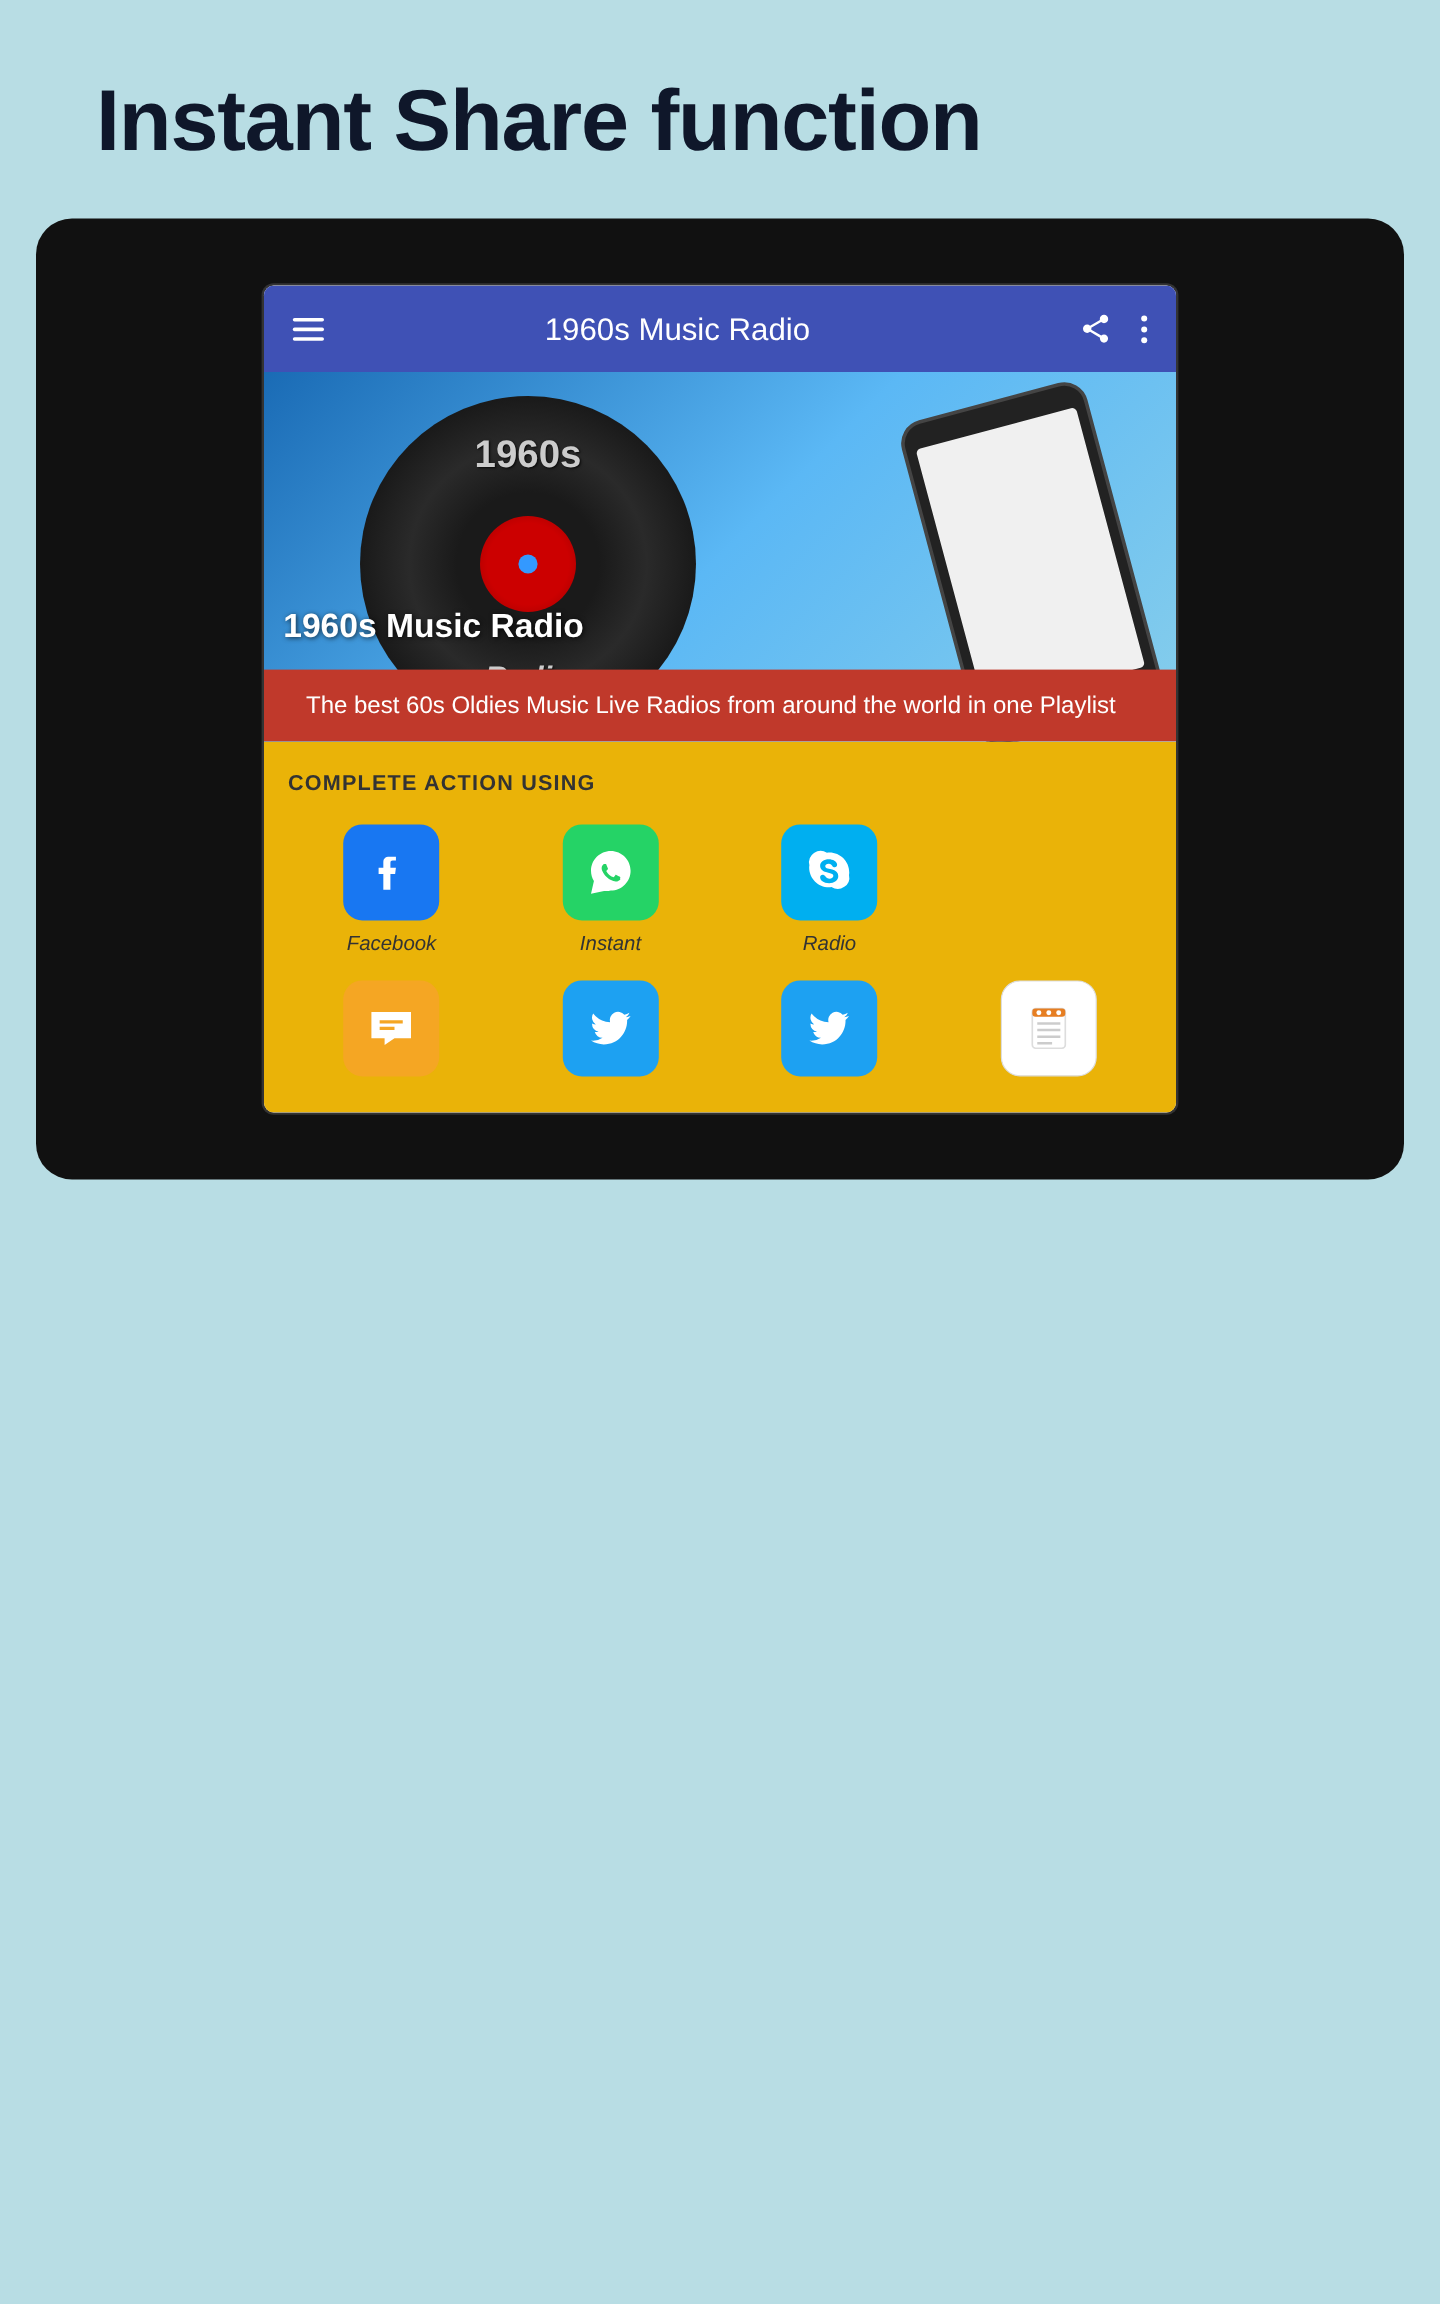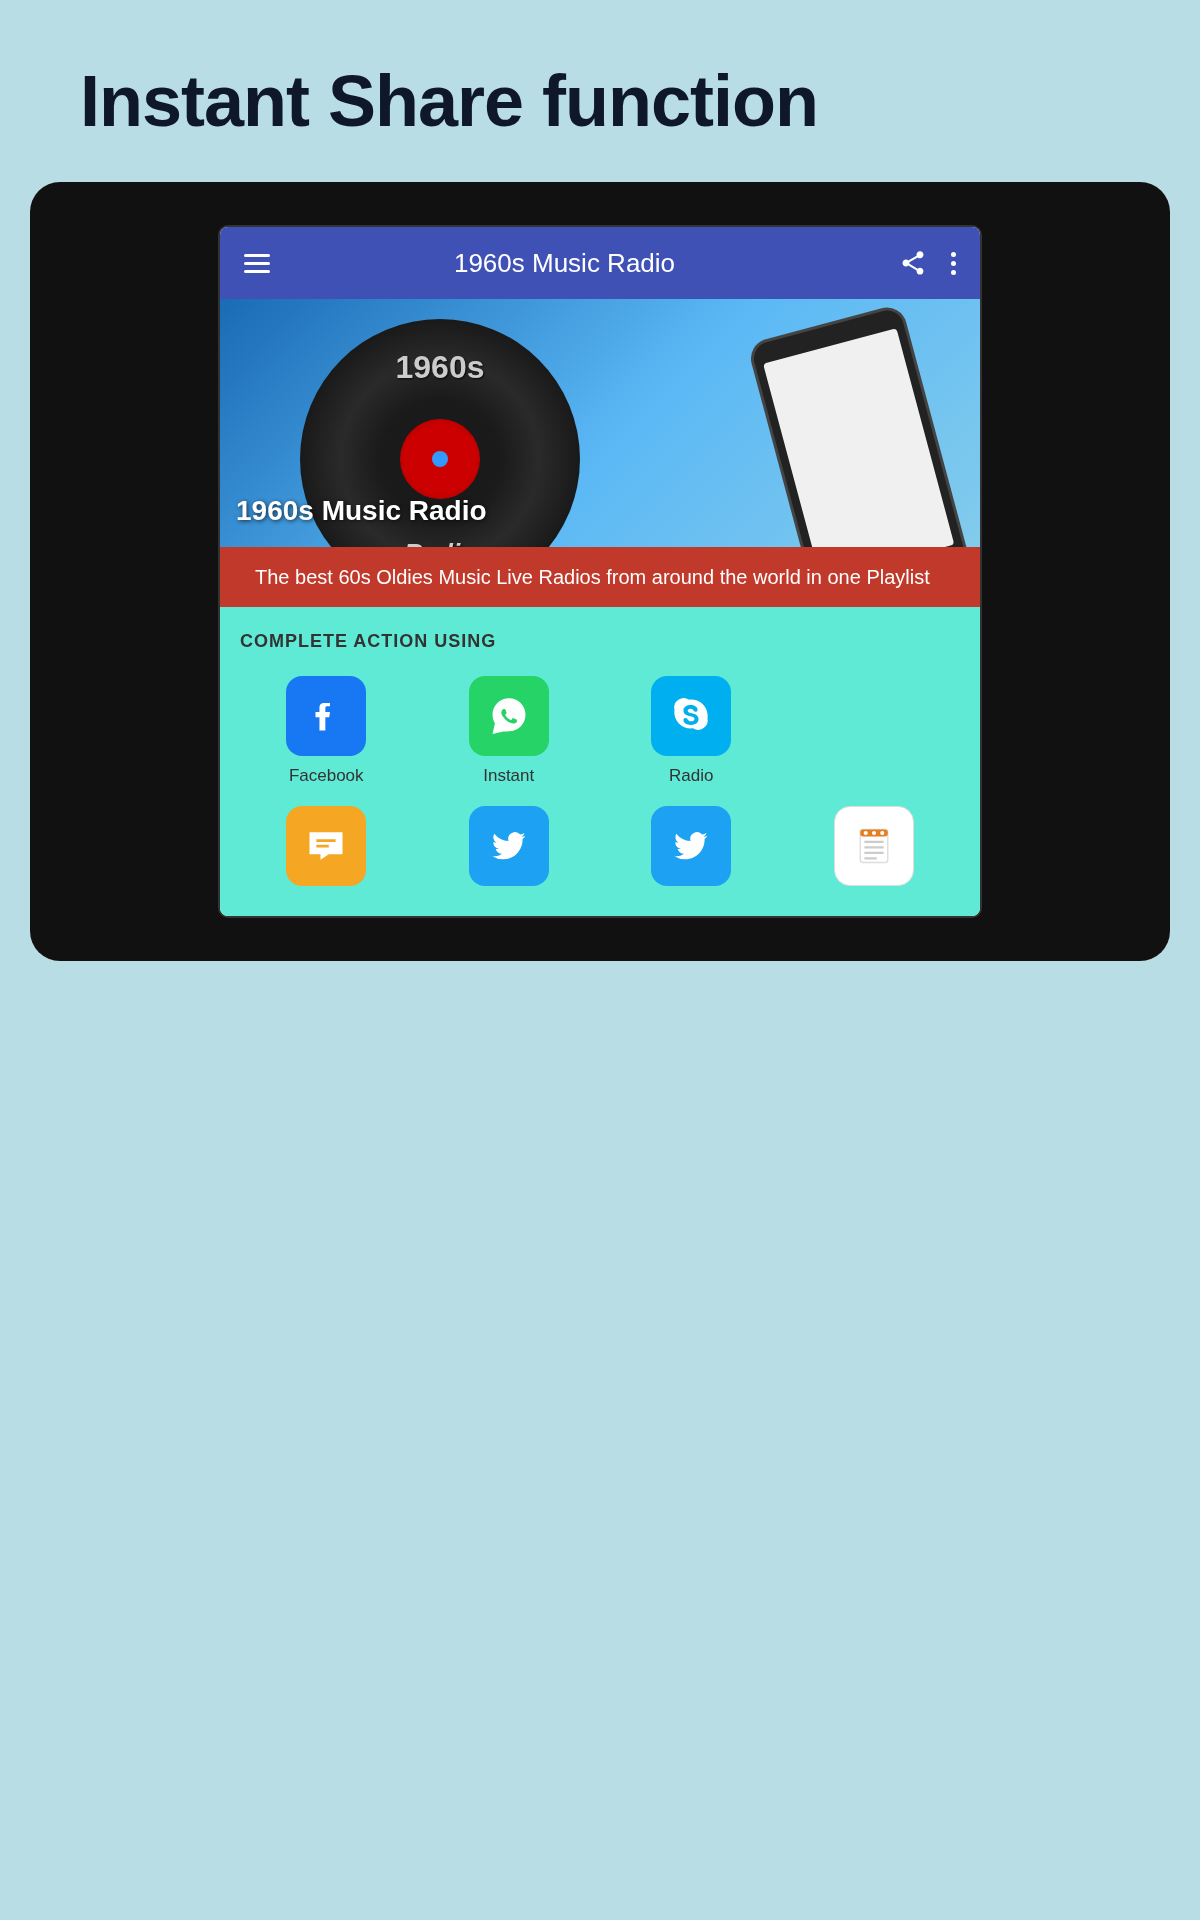--- a/index.html
+++ b/index.html
@@ -26,21 +26,21 @@
       border-radius: 30px;
       padding: 40px 30px;
       position: relative;
     }
 
     .phone-screen {
       background: #ffffff;
       border-radius: 8px;
       overflow: hidden;
       width: 760px;
-      margin: 5px auto;
+      margin: 16px auto;
       box-shadow: 0 0 0 2px #333;
     }
 
     
     .app-bar {
       background: #3f51b5;
       display: flex;
       align-items: center;
       padding: 0 16px;
       height: 72px;
@@ -217,36 +217,37 @@
     }
 
     .hero-subtitle-text {
       color: white;
       font-size: 20px;
       line-height: 1.4;
     }
 
     
     .action-section {
-      background: #5eead4;
+      background: #eab308;
       padding: 24px 20px 20px 20px;
     }
 
     .action-title {
       font-size: 18px;
       font-weight: 700;
       color: #333;
       letter-spacing: 1px;
       margin-bottom: 24px;
     }
 
     .apps-grid {
       display: grid;
       grid-template-columns: repeat(4, 1fr);
       gap: 31px 10px;
+      font-style: italic;
     }
 
     .app-item {
       display: flex;
       flex-direction: column;
       align-items: center;
       gap: 10px;
       cursor: pointer;
     }
 

